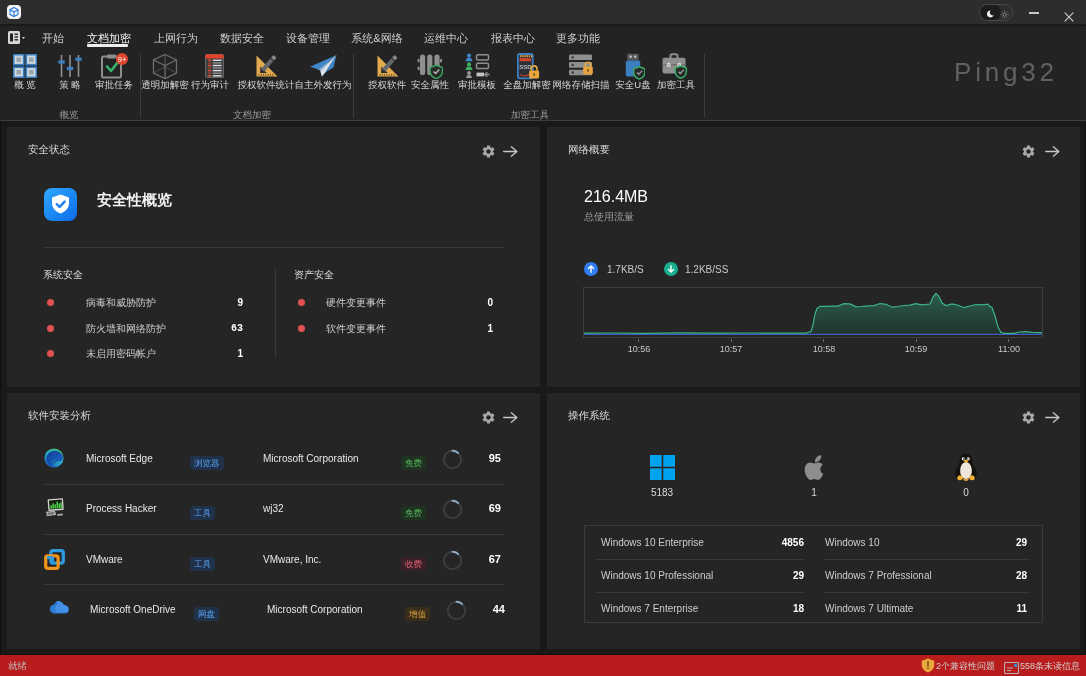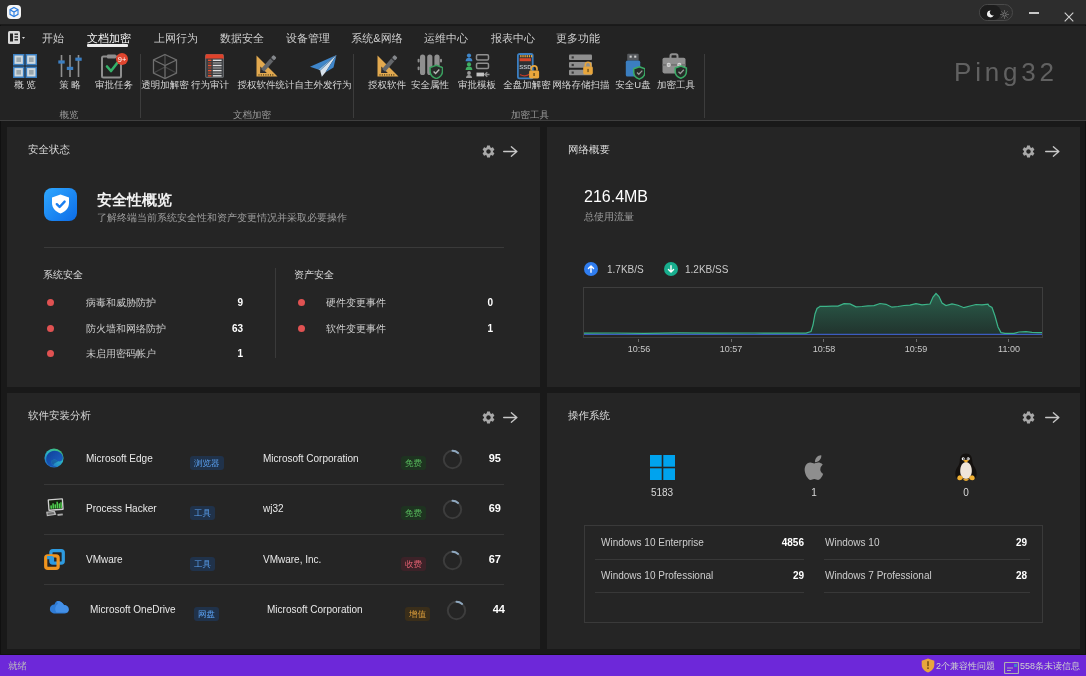--- a/index.html
+++ b/index.html
@@ -31,21 +31,21 @@
 .parrow { position:absolute; width:16px; height:14px; }
 
 #p1 { left:7px; top:127px; width:533px; height:260px; }
 #p2 { left:547px; top:127px; width:533px; height:260px; }
 #p3 { left:7px; top:393px; width:533px; height:256px; }
 #p4 { left:547px; top:393px; width:533px; height:256px; }
 .secrow { position:absolute; height:13px; font-size:10px; line-height:13px; color:#cccccc; }
 .dot { position:absolute; width:7px; height:7px; border-radius:50%; background:#e05252; top:3px; }
 .val { position:absolute; color:#ffffff; font-weight:bold; font-size:10px; text-align:right; }
 
-#statusbar { position:absolute; left:0; top:654px; width:1086px; height:22px; background:#6d28d9; border-top:1px solid #111; }
+#statusbar { position:absolute; left:0; top:654px; width:1086px; height:22px; background:#b91c1c; border-top:1px solid #111; }
 #statusbar .left { position:absolute; left:8px; top:0; line-height:21px; color:#bdbdbd; font-size:9.5px; }
 .badge { display:inline-block; border-radius:3px; font-size:8.5px; padding:0 4px; line-height:14px; height:14px; }
 .badge.blue { color:#5aa0f0; background:#20324a; }
 .badge.green { color:#57b85c; background:#1e3320; }
 .badge.red { color:#e06070; background:#3c2228; }
 .badge.orange { color:#e0a03c; background:#3a2e1a; }
 </style>
 </head>
 <body>
 <div id="app">
@@ -315,34 +315,33 @@
           <path fill="#a8a8a8" d="M19.14,12.94c0.04-0.3,0.06-0.61,0.06-0.94c0-0.32-0.02-0.64-0.07-0.94l2.03-1.58c0.18-0.14,0.23-0.41,0.12-0.61l-1.92-3.32c-0.12-0.22-0.37-0.29-0.59-0.22l-2.39,0.96c-0.5-0.38-1.03-0.7-1.62-0.94L14.4,2.81c-0.04-0.24-0.24-0.41-0.48-0.41h-3.84c-0.24,0-0.43,0.17-0.47,0.41L9.25,5.35C8.66,5.59,8.12,5.92,7.63,6.29L5.24,5.33c-0.22-0.08-0.47,0-0.59,0.22L2.74,8.87C2.62,9.08,2.66,9.34,2.86,9.48l2.03,1.58C4.84,11.36,4.8,11.69,4.8,12s0.02,0.64,0.07,0.94l-2.03,1.58c-0.18,0.14-0.23,0.41-0.12,0.61l1.92,3.32c0.12,0.22,0.37,0.29,0.59,0.22l2.39-0.96c0.5,0.38,1.03,0.7,1.62,0.94l0.36,2.54c0.05,0.24,0.24,0.41,0.48,0.41h3.84c0.24,0,0.44-0.17,0.47-0.41l0.36-2.54c0.59-0.24,1.13-0.56,1.62-0.94l2.39,0.96c0.22,0.08,0.47,0,0.59-0.22l1.92-3.32c0.12-0.22,0.07-0.47-0.12-0.61L19.14,12.94z M12,15.6c-1.98,0-3.6-1.62-3.6-3.6s1.62-3.6,3.6-3.6s3.6,1.62,3.6,3.6S13.98,15.6,12,15.6z"></path>
         </svg></div>
     <div class="parrow" style="left:495px; top:17px;"><svg width="17" height="15" viewBox="0 0 20 16">
           <path d="M2 8h15M11 2.5 L17.5 8 L11 13.5" stroke="#c8c8c8" stroke-width="1.6" fill="none" stroke-linecap="round" stroke-linejoin="round"></path>
         </svg></div>
     <div style="position:absolute; left:37px; top:61px; width:33px; height:33px; border-radius:8px; background:linear-gradient(135deg,#2fa8ff,#0c6ce8);"><svg width="33" height="33" viewBox="0 0 33 33">
           <path d="M16.5 6.5 l8.5 3 v5.5 c0 5-3.6 8.6-8.5 10.5 c-4.9-1.9-8.5-5.5-8.5-10.5 v-5.5 Z" fill="#ffffff"></path>
           <path d="M12.8 16.2 l2.8 2.8 l5-5.4" stroke="#1a7ef0" stroke-width="2.4" fill="none" stroke-linecap="round" stroke-linejoin="round"></path>
         </svg></div>
     <div style="position:absolute; left:90px; top:64px; color:#f2f2f2; font-size:15px; font-weight:bold;">安全性概览</div>
-    <div style="position:absolute; left:90px; top:84px; color:#9d9d9d; font-size:10px;">了解终端当前系统安全性和资产变更情况并采取必要操作</div>
     <div style="position:absolute; left:37px; top:120px; width:460px; height:1px; background:#3a3a3a;"></div>
     <div style="position:absolute; left:36px; top:141px; color:#d8d8d8; font-size:10px;">系统安全</div>
     <div style="position:absolute; left:287px; top:141px; color:#d8d8d8; font-size:10px;">资产安全</div>
     <div style="position:absolute; left:268px; top:141px; width:1px; height:90px; background:#3a3a3a;"></div>
     <div class="secrow" style="left:40px; top:169px; width:200px;">
         <span class="dot" style="left:0;"></span>
         <span style="position:absolute;left:39px;">病毒和威胁防护</span>
         <span class="val" style="left:156px;width:40px;">9</span>
       </div>
     <div class="secrow" style="left:40px; top:195px; width:200px;">
         <span class="dot" style="left:0;"></span>
         <span style="position:absolute;left:39px;">防火墙和网络防护</span>
-        <span class="val" style="left:156px;width:40px;">63</span>
+        <span class="val" style="left:156px;width:40px;font-family:Liberation Mono, monospace;">63</span>
       </div>
     <div class="secrow" style="left:40px; top:220px; width:200px;">
         <span class="dot" style="left:0;"></span>
         <span style="position:absolute;left:39px;">未启用密码帐户</span>
         <span class="val" style="left:156px;width:40px;">1</span>
       </div>
     <div class="secrow" style="left:291px; top:169px; width:200px;">
         <span class="dot" style="left:0;"></span>
         <span style="position:absolute;left:28px;">硬件变更事件</span>
         <span class="val" style="left:155px;width:40px;">0</span>
@@ -543,20 +542,26 @@
       <div style="position:absolute; left:48px; top:166px; width:209px; height:1px; background:#383838;"></div>
       <div style="position:absolute; left:277px; top:166px; width:206px; height:1px; background:#383838;"></div>
       <div style="position:absolute; left:37px; top:166px; width:459px; height:32px; font-size:10px;">
         <span style="position:absolute; left:17px; top:11px; color:#cdcdcd;">Windows 10 Professional</span>
         <span style="position:absolute; left:120px; top:11px; width:100px; text-align:right; color:#fff; font-weight:bold;">29</span>
         <span style="position:absolute; left:241px; top:11px; color:#cdcdcd;">Windows 7 Professional</span>
         <span style="position:absolute; left:343px; top:11px; width:100px; text-align:right; color:#fff; font-weight:bold;">28</span>
       </div>
       <div style="position:absolute; left:48px; top:199px; width:209px; height:1px; background:#383838;"></div>
       <div style="position:absolute; left:277px; top:199px; width:206px; height:1px; background:#383838;"></div>
+      <div style="position:absolute; left:37px; top:199px; width:459px; height:32px; font-size:10px;">
+        <span style="position:absolute; left:17px; top:11px; color:#cdcdcd;">Windows 7 Enterprise</span>
+        <span style="position:absolute; left:120px; top:11px; width:100px; text-align:right; color:#fff; font-weight:bold;">18</span>
+        <span style="position:absolute; left:241px; top:11px; color:#cdcdcd;">Windows 7 Ultimate</span>
+        <span style="position:absolute; left:343px; top:11px; width:100px; text-align:right; color:#fff; font-weight:bold;">11</span>
+      </div>
   </div>
 
   <div id="statusbar">    
       <div class="left">就绪</div>    
       <div style="position:absolute; left:921px; top:3px;"><svg width="14" height="15" viewBox="0 0 14 15">
           <path d="M7 0.5 l6.3 2.2 v4 c0 3.8-2.8 6.6-6.3 7.8 c-3.5-1.2-6.3-4-6.3-7.8 v-4 Z" fill="#e8a63c"></path>
           <rect x="6.2" y="3.2" width="1.6" height="5" fill="#7a5313"></rect>
           <rect x="6.2" y="9.3" width="1.6" height="1.7" fill="#7a5313"></rect>
         </svg></div>    
       <div style="position:absolute; left:936px; top:0; line-height:22px; color:#d0d0d0; font-size:9px; white-space:nowrap;">2个兼容性问题</div>    

